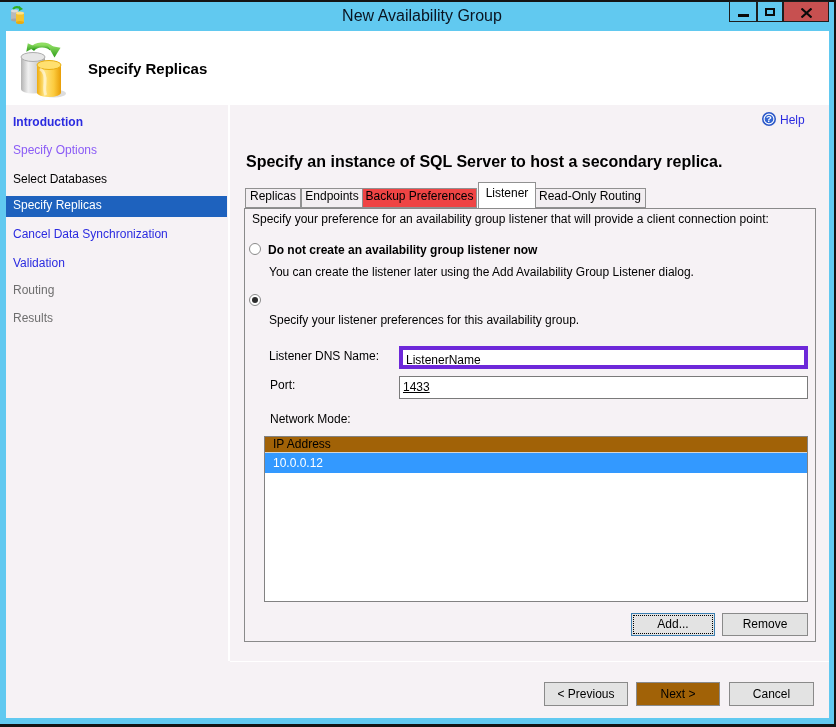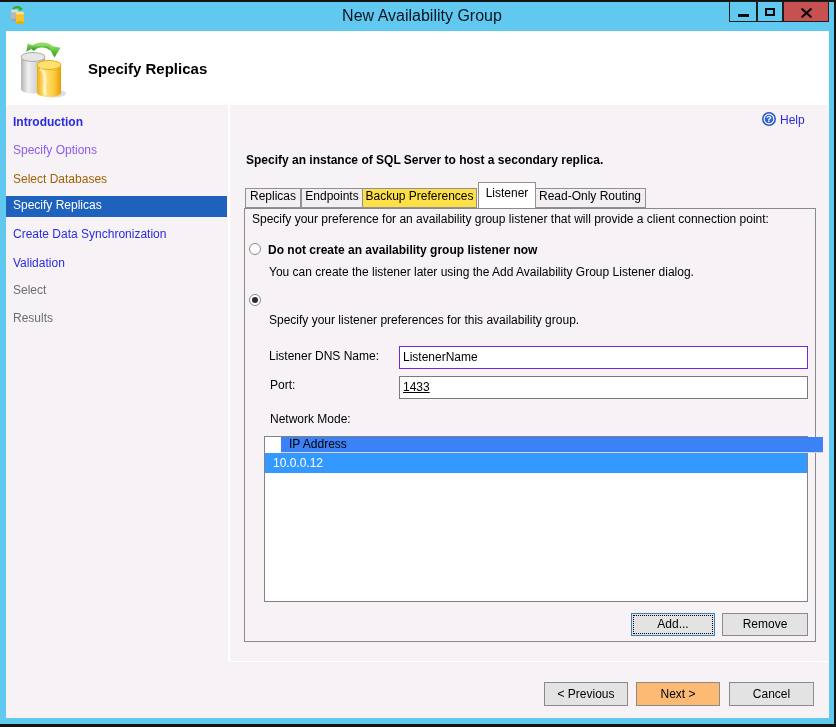--- a/index.html
+++ b/index.html
@@ -75,77 +75,77 @@
       <path d="M20 27 q6 3 5 14 q-1 9 1 12" stroke="#ffffff88" stroke-width="3" fill="none"></path>
     </svg>
     <div class="abs" style="left:82px;top:29px;font-size:15px;font-weight:bold;color:#000;">Specify Replicas</div>
   </div>
 
   <div class="abs" style="left:6px;top:105px;width:823px;height:613px;background:#f6f2f5;">
 
     <div class="abs" style="left:0;top:0;width:222px;height:556px;border-right:2px solid #ffffff;box-sizing:content-box;"></div>
     <div class="abs t12" style="left:7px;top:10px;color:#2b2be0;font-weight:bold;">Introduction</div>
     <div class="abs t12" style="left:7px;top:38px;color:#8b5cf6;">Specify Options</div>
-    <div class="abs t12" style="left:7px;top:67px;color:#a16207;">Select Databases</div>
+    <div class="abs t12" style="left:7px;top:67px;color:#000000;">Select Databases</div>
     <div class="abs" style="left:0;top:91px;width:221px;height:21px;box-sizing:border-box;background:#1e62be;color:#fff;font-size:12px;line-height:19px;padding-left:7px;">Specify Replicas</div>
-    <div class="abs t12" style="left:7px;top:122px;color:#2b2be0;">Create Data Synchronization</div>
+    <div class="abs t12" style="left:7px;top:122px;color:#2b2be0;">Cancel Data Synchronization</div>
     <div class="abs t12" style="left:7px;top:151px;color:#2b2be0;">Validation</div>
-    <div class="abs t12" style="left:7px;top:178px;color:#6e6e6e;">Select</div>
+    <div class="abs t12" style="left:7px;top:178px;color:#6e6e6e;">Routing</div>
     <div class="abs t12" style="left:7px;top:206px;color:#6e6e6e;">Results</div>
 
     <svg class="abs" style="left:756px;top:7px;" width="14" height="14" viewBox="0 0 14 14">
       <circle cx="7" cy="7" r="7" fill="#2b57c7"></circle>
       <circle cx="7" cy="7" r="4.9" fill="#3365d2" stroke="#ffffff" stroke-width="1.1"></circle>
       <text x="7" y="10.4" text-anchor="middle" font-size="9.5" font-weight="bold" fill="#ffffff" font-family="Liberation Sans, sans-serif">?</text>
     </svg>
     <div class="abs t12" style="left:774px;top:8px;color:#2b2be0;">Help</div>
 
-    <div class="abs t12" style="left:240px;top:48px;font-weight:bold;font-size:12px;">Specify an instance of SQL Server to host a secondary replica.</div>
+    <div class="abs t12" style="left:240px;top:48px;font-weight:bold;font-size:16px;">Specify an instance of SQL Server to host a secondary replica.</div>
 
     <div class="abs" style="left:239px;top:83px;width:56px;height:20px;background:#f2eef1;border:1px solid #919191;box-sizing:border-box;font-size:12px;text-align:center;line-height:15px;">Replicas</div>
     <div class="abs" style="left:295px;top:83px;width:62px;height:20px;background:#f2eef1;border:1px solid #919191;box-sizing:border-box;font-size:12px;text-align:center;line-height:15px;">Endpoints</div>
-    <div class="abs" style="left:356px;top:83px;width:115px;height:20px;background:#fde047;border:1px solid #919191;box-sizing:border-box;font-size:12px;text-align:center;line-height:15px;">Backup Preferences</div>
+    <div class="abs" style="left:356px;top:83px;width:115px;height:20px;background:#ef4444;border:1px solid #919191;box-sizing:border-box;font-size:12px;text-align:center;line-height:15px;">Backup Preferences</div>
     <div class="abs" style="left:528px;top:83px;width:112px;height:20px;background:#f2eef1;border:1px solid #919191;box-sizing:border-box;font-size:12px;text-align:center;line-height:15px;">Read-Only Routing</div>
     <div class="abs" style="left:472px;top:77px;width:58px;height:26px;background:#ffffff;border:1px solid #919191;border-bottom:none;box-sizing:border-box;font-size:12px;text-align:center;line-height:20px;z-index:3;">Listener</div>
 
     <div class="abs" style="left:238px;top:103px;width:572px;height:434px;border:1px solid #8a8a8a;box-sizing:border-box;background:#f6f2f5;z-index:2;">
       <div class="abs t12" style="left:7px;top:3px;">Specify your preference for an availability group listener that will provide a client connection point:</div>
 
       <div class="abs" style="left:4px;top:34px;width:12px;height:12px;border:1px solid #8a8a8a;border-radius:50%;background:#fff;box-sizing:border-box;"></div>
       <div class="abs t12" style="left:23px;top:34px;font-weight:bold;">Do not create an availability group listener now</div>
       <div class="abs t12" style="left:24px;top:56px;">You can create the listener later using the Add Availability Group Listener dialog.</div>
 
       <div class="abs" style="left:4px;top:85px;width:12px;height:12px;border:1px solid #8a8a8a;border-radius:50%;background:#fff;box-sizing:border-box;"></div>
       <div class="abs" style="left:7px;top:88px;width:6px;height:6px;border-radius:50%;background:#2c2c2c;"></div>
       <div class="abs t12" style="left:24px;top:104px;">Specify your listener preferences for this availability group.</div>
 
       <div class="abs t12" style="left:24px;top:140px;">Listener DNS Name:</div>
-      <div class="abs" style="left:154px;top:137px;width:409px;height:23px;border:1px solid #6d28d9;background:#fff;box-sizing:border-box;font-size:12px;line-height:20px;padding-left:3px;">ListenerName</div>
+      <div class="abs" style="left:154px;top:137px;width:409px;height:23px;border:4px solid #6d28d9;background:#fff;box-sizing:border-box;font-size:12px;line-height:20px;padding-left:3px;">ListenerName</div>
 
       <div class="abs t12" style="left:25px;top:169px;">Port:</div>
       <div class="abs" style="left:154px;top:167px;width:409px;height:23px;border:1px solid #7a7a7a;background:#fff;box-sizing:border-box;font-size:12px;line-height:20px;padding-left:3px;text-decoration:underline;">1433</div>
 
       <div class="abs t12" style="left:25px;top:203px;">Network Mode:</div>
       <div class="abs" style="left:154px;top:196px;width:409px;height:23px;border:1px solid #7a7a7a;background:#fff;box-sizing:border-box;font-size:12px;line-height:20px;padding-left:3px;margin-top:40px;">Static IP
         <svg class="abs" style="right:4px;top:8px;" width="9" height="7" viewBox="0 0 9 7">
             <path d="M0.7 0.8 L4.5 5.6 L8.3 0.8" stroke="#404040" stroke-width="2" fill="none"></path>
           </svg>
       </div>
 
       <div class="abs" style="left:19px;top:227px;width:544px;height:166px;border:1px solid #828282;background:#fff;box-sizing:border-box;">
-        <div class="abs" style="left:0;top:0;width:100%;height:16px;border-bottom:1px solid #d5d5d5;font-size:12px;line-height:15px;padding-left:8px;box-sizing:border-box;background:#3b82f6;margin-left:16px;">IP Address</div>
+        <div class="abs" style="left:0;top:0;width:100%;height:16px;border-bottom:1px solid #d5d5d5;font-size:12px;line-height:15px;padding-left:8px;box-sizing:border-box;background:#a16207;">IP Address</div>
         <div class="abs" style="left:0;top:16px;width:100%;height:20px;background:#3399ff;color:#fff;font-size:12px;line-height:20px;padding-left:8px;box-sizing:border-box;">10.0.0.12</div>
       </div>
 
       <div class="abs" style="left:386px;top:404px;width:84px;height:23px;background:#e3e3e3;border:1px solid #3c7fb1;box-sizing:border-box;font-size:12px;text-align:center;line-height:21px;">
         <div class="abs" style="left:1px;top:1px;right:1px;bottom:1px;border:1px dotted #000;"></div>Add...
       </div>
       <div class="abs" style="left:477px;top:404px;width:86px;height:23px;background:#e3e3e3;border:1px solid #8a8a8a;box-sizing:border-box;font-size:12px;text-align:center;line-height:21px;">Remove</div>
     </div>
 
     <div class="abs" style="left:224px;top:556px;width:599px;height:1px;background:#ffffff;"></div>
 
     <div class="abs" style="left:538px;top:577px;width:84px;height:24px;background:#e3e3e3;border:1px solid #8a8a8a;box-sizing:border-box;font-size:12px;text-align:center;line-height:22px;">&lt; Previous</div>
-    <div class="abs" style="left:630px;top:577px;width:84px;height:24px;background:#fdba74;border:1px solid #8a8a8a;box-sizing:border-box;font-size:12px;text-align:center;line-height:22px;">Next &gt;</div>
+    <div class="abs" style="left:630px;top:577px;width:84px;height:24px;background:#a16207;border:1px solid #8a8a8a;box-sizing:border-box;font-size:12px;text-align:center;line-height:22px;">Next &gt;</div>
     <div class="abs" style="left:723px;top:577px;width:85px;height:24px;background:#e3e3e3;border:1px solid #8a8a8a;box-sizing:border-box;font-size:12px;text-align:center;line-height:22px;">Cancel</div>
   </div>
 
 </div>
 
 </body></html>

